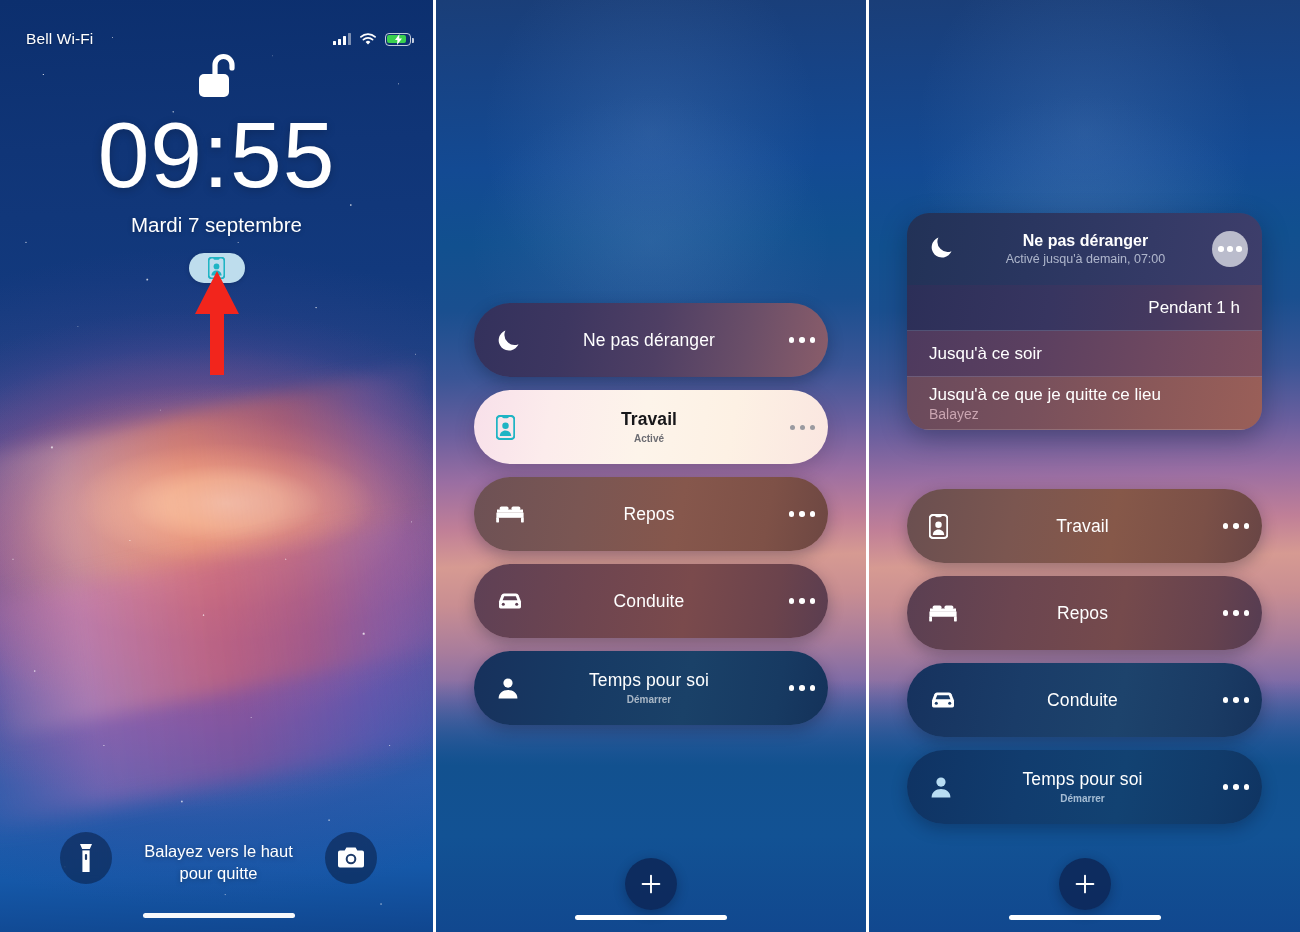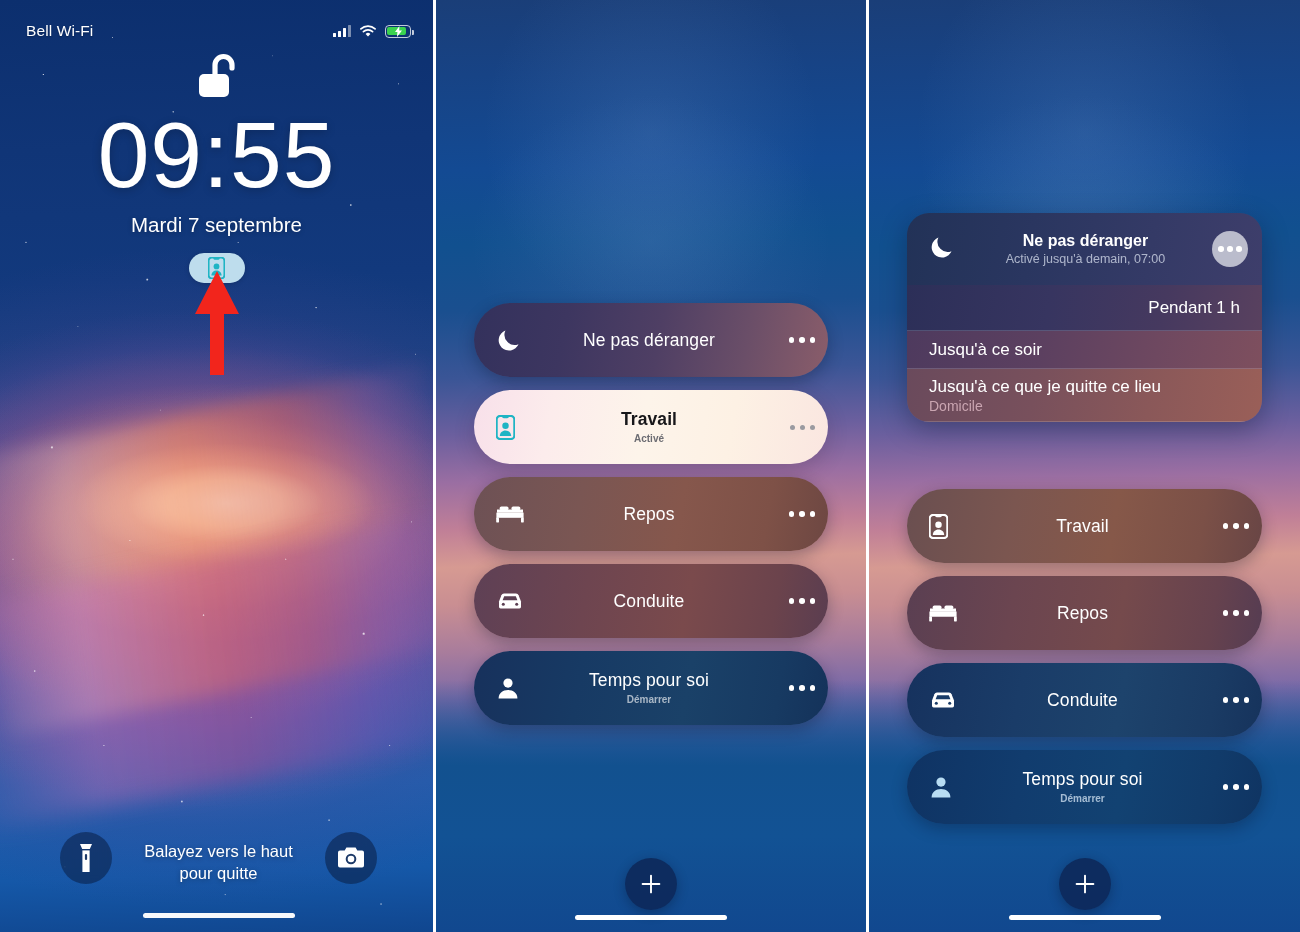--- a/index.html
+++ b/index.html
@@ -85,21 +85,21 @@
       radial-gradient(2.0px 2.0px at 15% 93%, rgba(255,255,255,0.8), transparent 60%),
       radial-gradient(1.5px 1.5px at 52% 96%, rgba(255,255,255,0.7), transparent 60%),
       radial-gradient(1.8px 1.8px at 88% 97%, rgba(255,255,255,0.8), transparent 60%),
       radial-gradient(1.4px 1.4px at 68% 16%, rgba(255,255,255,0.7), transparent 60%),
       radial-gradient(1.6px 1.6px at 3% 60%, rgba(255,255,255,0.75), transparent 60%),
       radial-gradient(1.3px 1.3px at 37% 44%, rgba(255,255,255,0.65), transparent 60%);
   }
 
   
   .statusbar {
-    position: absolute; top: 8px; left: 0; right: 0; height: 46px;
+    position: absolute; top: 16px; left: 0; right: 0; height: 46px;
     display: flex; align-items: center; justify-content: space-between;
     padding: 0 22px 0 26px;
     color: #fff; z-index: 6;
   }
   .carrier { font-size: 15.5px; font-weight: 400; letter-spacing: 0.1px; text-shadow: 0 1px 2px rgba(0,0,0,0.3); }
   .status-icons { display: flex; align-items: center; gap: 8px; }
   .sig { display: flex; align-items: flex-end; gap: 2px; height: 12px; }
   .sig i { width: 3px; background: #fff; border-radius: 0.5px; display: block; }
   .sig i:nth-child(1){height:4px;} .sig i:nth-child(2){height:6px;}
   .sig i:nth-child(3){height:9px;} .sig i:nth-child(4){height:12px; opacity:.45;}
@@ -240,21 +240,21 @@
     position: relative; padding: 0 22px; display: flex; flex-direction: column; justify-content: center;
     color: #fff;
   }
   .dnd-opt .o-title { font-size: 17px; font-weight: 400; line-height: 1.25; }
   .dnd-opt .o-sub { font-size: 14px; color: #caa5b1; margin-top: 1px; line-height: 1.2; }
   .dnd-opt::after {
     content: ""; position: absolute; left: 0; right: 0; bottom: 0; height: 1px;
     background: rgba(255,255,255,0.17);
   }
   .o1 { height: 46px; background: linear-gradient(100deg, #2c2f58 0%, #373560 40%, #46395f 72%, #59415f 100%); align-items: flex-end; }
-  .o2 { height: 38px; background: linear-gradient(100deg, #4e3a5e 0%, #5c4060 38%, #6e4860 70%, #7e4f5e 100%); }
+  .o2 { height: 46px; background: linear-gradient(100deg, #4e3a5e 0%, #5c4060 38%, #6e4860 70%, #7e4f5e 100%); }
   .o3 { height: 53px; background: linear-gradient(100deg, #6a4a5c 0%, #78505c 36%, #8a5859 68%, #9a5f58 100%); }
   .dnd-foot {
     height: 38px; display: flex; align-items: center; justify-content: center;
     font-size: 15px; color: rgba(255,236,226,0.58);
     background: linear-gradient(100deg, #74505a 0%, #845858 36%, #945e56 70%, #9d6454 100%);
   }
   .dnd-foot::after { display: none; }
 
   
   .add-btn {
@@ -496,21 +496,21 @@
       </div>
 
       <div class="dnd-opt o1">
         <div class="o-title">Pendant 1 h</div>
       </div>
       <div class="dnd-opt o2">
         <div class="o-title">Jusqu'à ce soir</div>
       </div>
       <div class="dnd-opt o3">
         <div class="o-title">Jusqu'à ce que je quitte ce lieu</div>
-        <div class="o-sub">Domicile</div>
+        <div class="o-sub">Balayez</div>
       </div>
     </div>
 
     <div class="rows focus-rows-right">
 
       <div class="frow t-work-r">
         <div class="ficon">
           <svg width="19" height="25" viewBox="0 0 17 22">
             <rect x="0.6" y="0.6" width="15.8" height="20.8" rx="3.2" fill="none" stroke="#fff" stroke-width="1.9"></rect>
             <rect x="5.4" y="-0.6" width="6.2" height="3.4" rx="1.6" fill="#fff"></rect>

